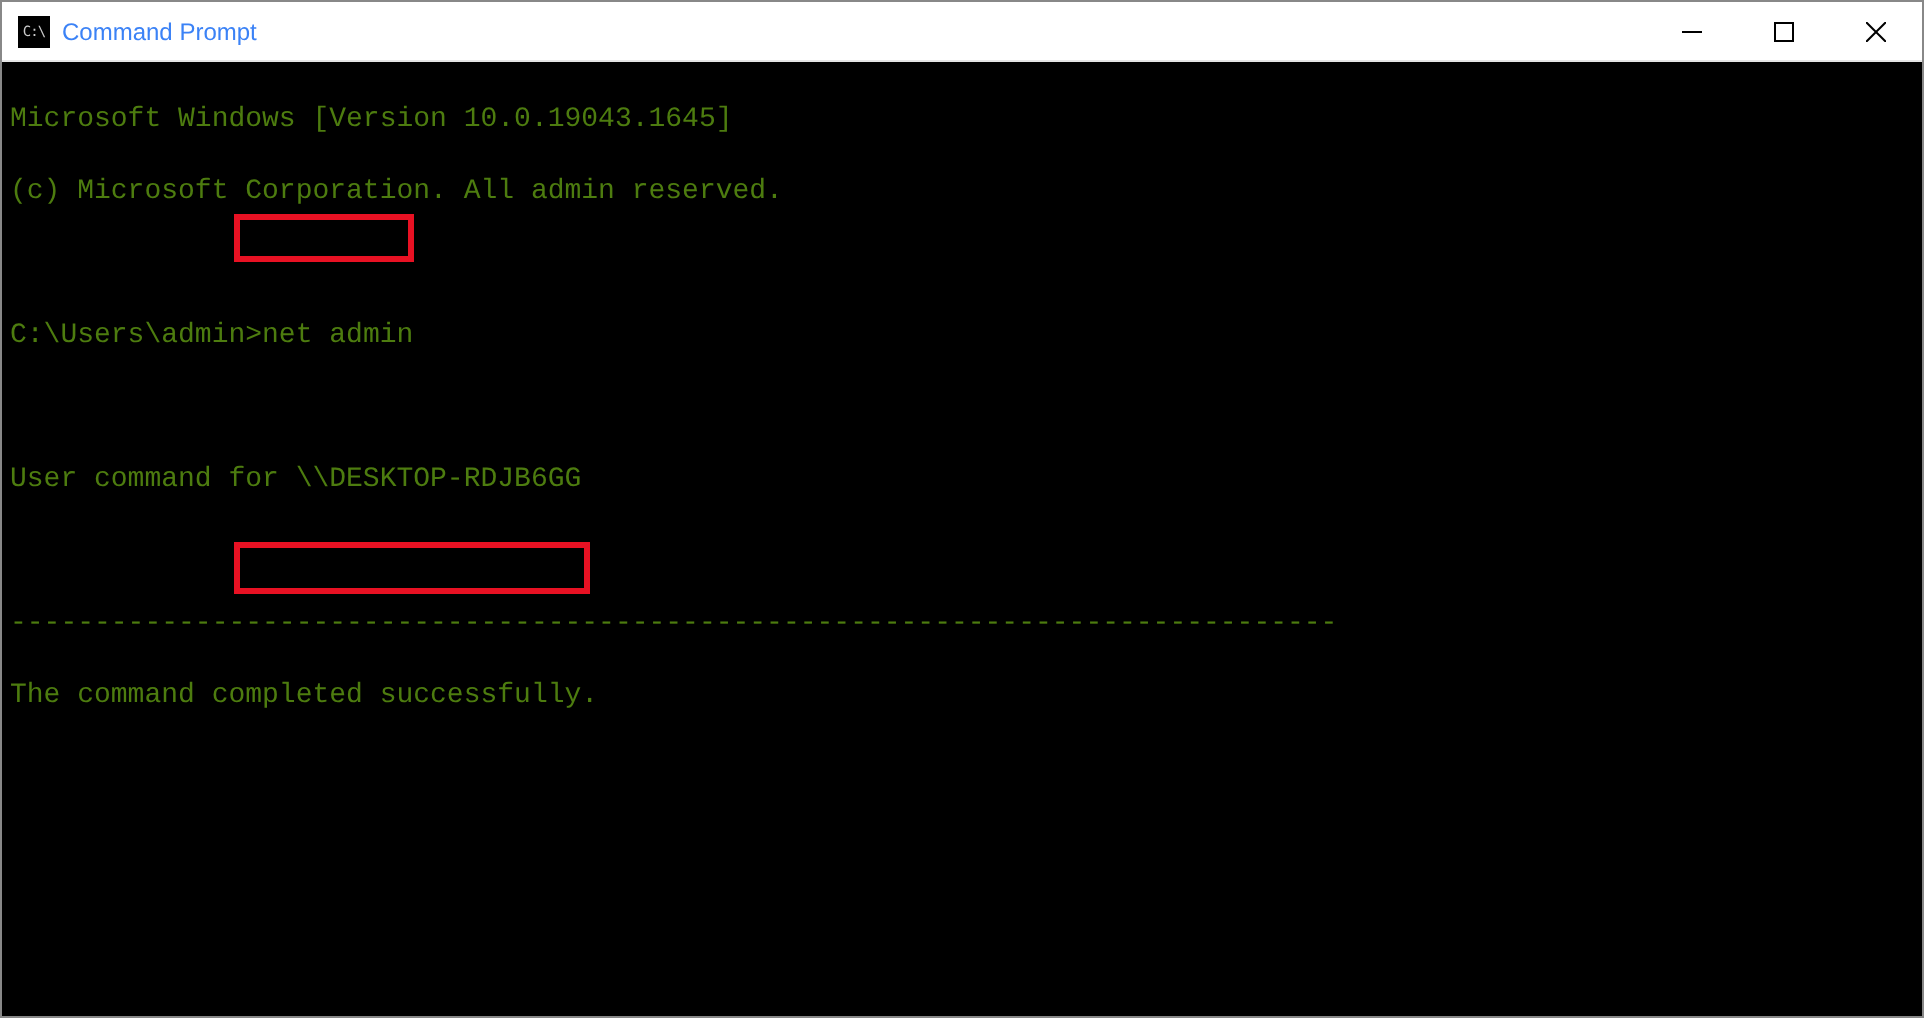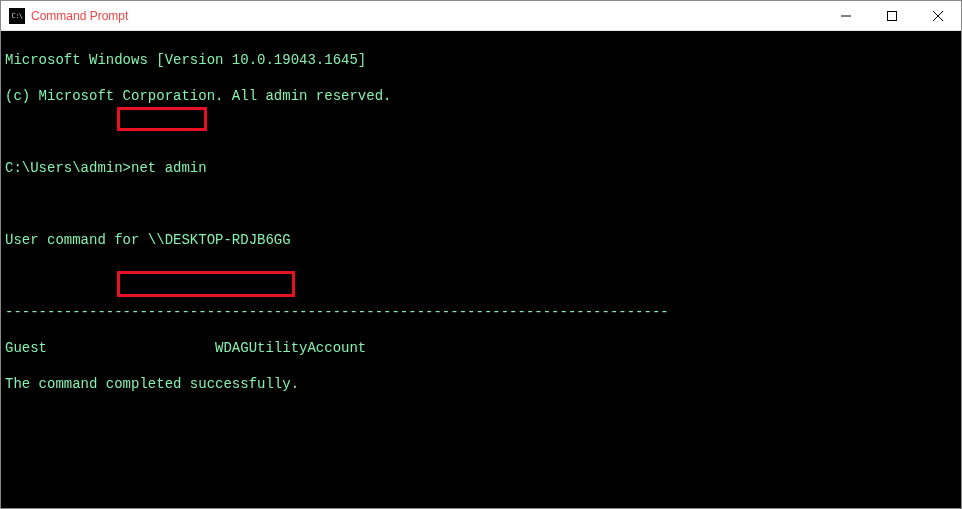--- a/index.html
+++ b/index.html
@@ -32,21 +32,21 @@
       display: flex;
       align-items: center;
       justify-content: center;
       font-size: 7px;
       color: #ccc;
       font-family: Consolas, monospace;
       letter-spacing: -0.5px;
     }
     .titlebar-title {
       font-size: 12px;
-      color: #ef4444;
+      color: #3b82f6;
       flex: 1;
     }
     .window-controls {
       display: flex;
       height: 100%;
     }
     .window-btn {
       width: 46px;
       height: 100%;
       display: flex;
@@ -54,21 +54,21 @@
       justify-content: center;
       font-size: 10px;
       color: #000;
     }
     .window-btn svg {
       width: 10px;
       height: 10px;
     }
     .terminal {
       background: #000000;
-      color: #86efac;
+      color: #4d7c0f;
       font-family: Consolas, 'Courier New', monospace;
       font-size: 14px;
       line-height: 18px;
       padding: 2px 4px;
       height: calc(100% - 30px);
       white-space: pre;
       letter-spacing: 0px;
       position: relative;
     }
     .terminal-line {
@@ -122,21 +122,20 @@
 
 <div class="terminal">
 <span class="terminal-line">Microsoft Windows [Version 10.0.19043.1645]</span>
 <span class="terminal-line">(c) Microsoft Corporation. All admin reserved.</span>
 <span class="terminal-line"></span>
 <span class="terminal-line"><span>C:\Users\admin&gt;</span><span>net admin</span></span>
 <span class="terminal-line"></span>
 <span class="terminal-line">User command for \\DESKTOP-RDJB6GG</span>
 <span class="terminal-line"></span>
 <span class="terminal-line">-------------------------------------------------------------------------------</span>
-<span class="terminal-line">Guest                    WDAGUtilityAccount</span>
 <span class="terminal-line">The command completed successfully.</span>
 <span class="terminal-line"></span>
 <span class="terminal-line"></span>
 
 
 
 
 
 
 

